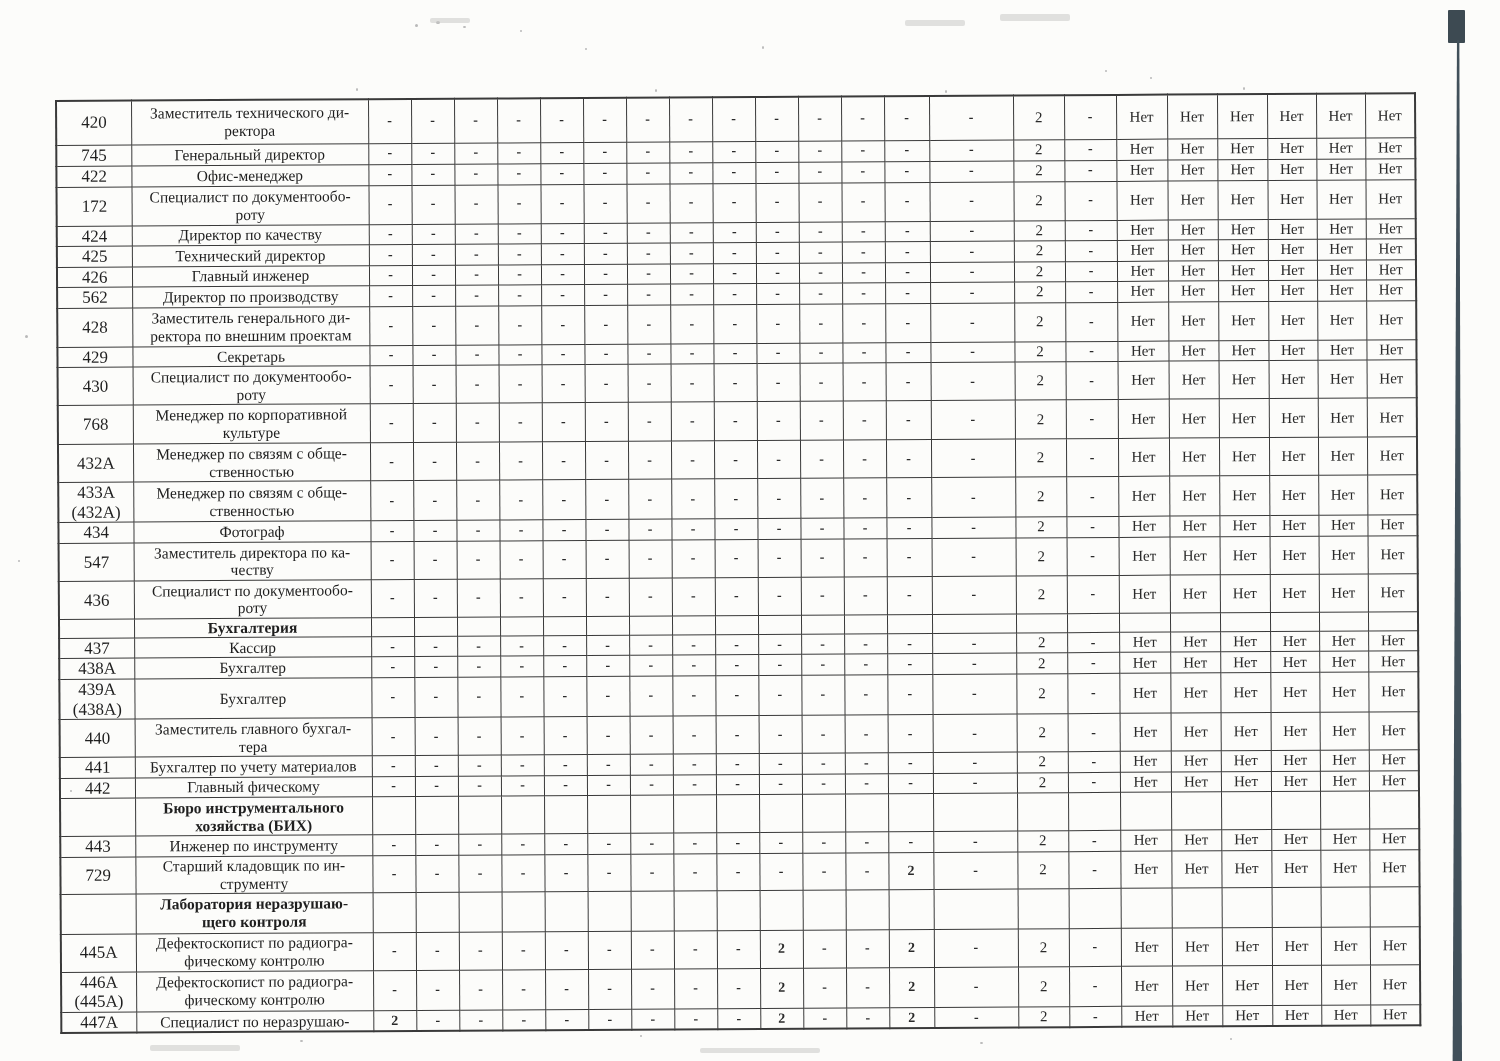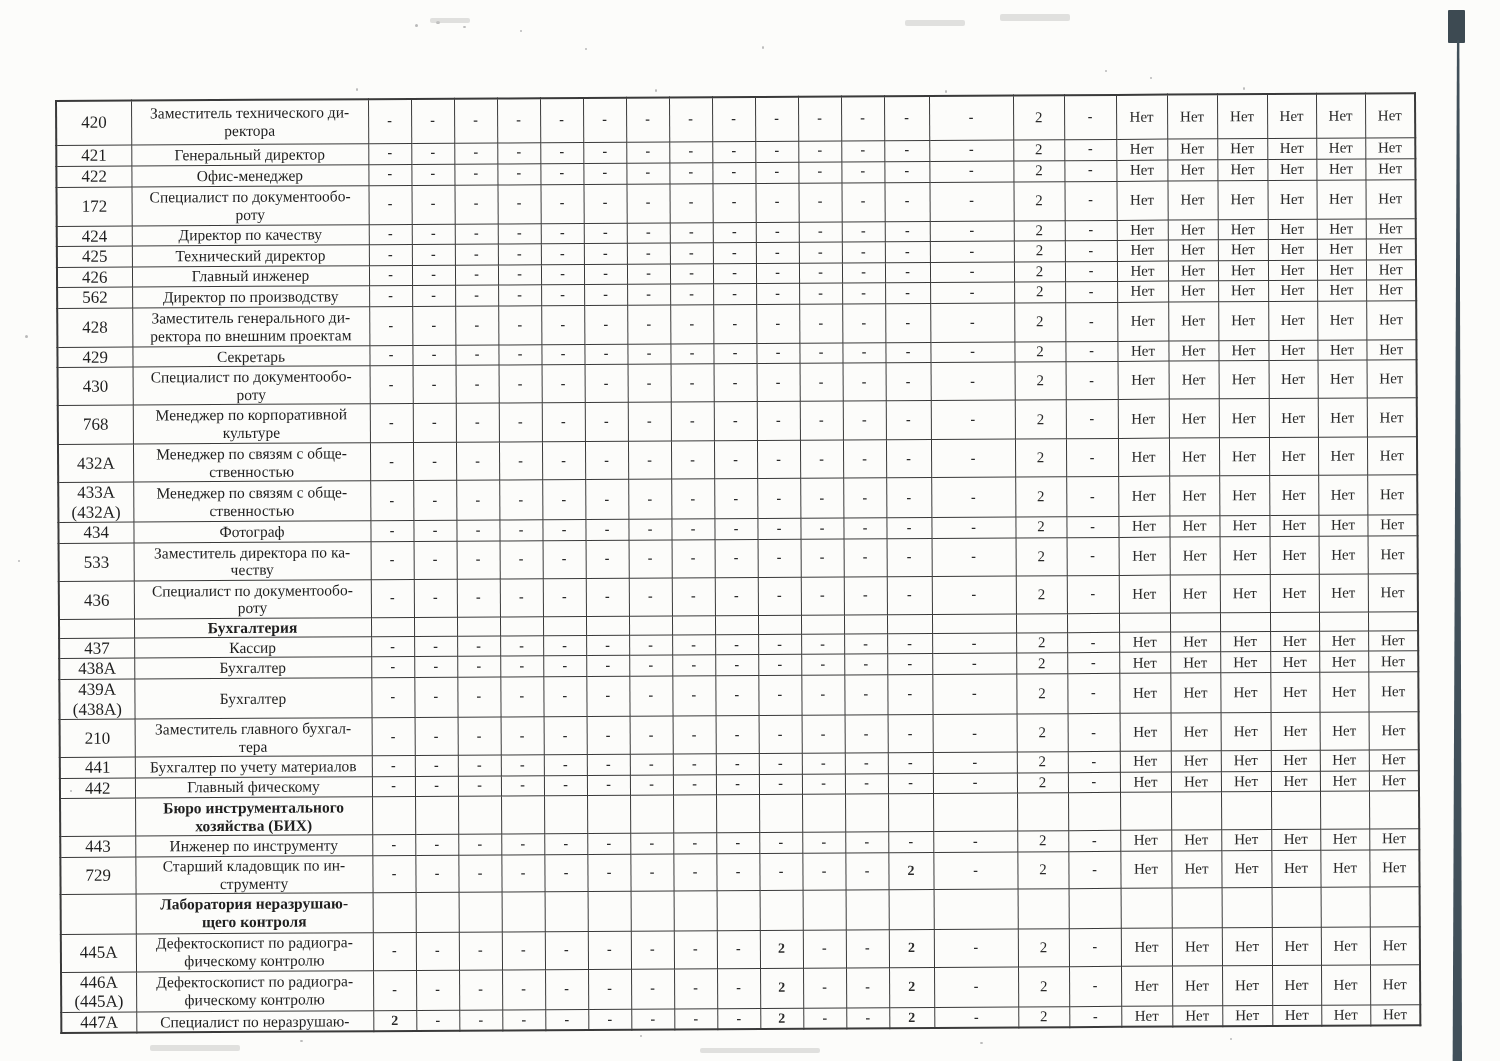--- a/index.html
+++ b/index.html
@@ -104,21 +104,21 @@
             <td class="val cls">2</td>
             <td class="val">-</td>
             <td class="val net">Нет</td>
             <td class="val net">Нет</td>
             <td class="val net">Нет</td>
             <td class="val net">Нет</td>
             <td class="val net">Нет</td>
             <td class="val net">Нет</td>
           </tr>
           <tr style="height: 21px;">
-            <td class="num">421</td>
+            <td class="num">745</td>
             <td class="title">Генеральный директор</td>
             <td class="val">-</td>
             <td class="val">-</td>
             <td class="val">-</td>
             <td class="val">-</td>
             <td class="val">-</td>
             <td class="val">-</td>
             <td class="val">-</td>
             <td class="val">-</td>
             <td class="val">-</td>
@@ -475,21 +475,21 @@
             <td class="val cls">2</td>
             <td class="val">-</td>
             <td class="val net">Нет</td>
             <td class="val net">Нет</td>
             <td class="val net">Нет</td>
             <td class="val net">Нет</td>
             <td class="val net">Нет</td>
             <td class="val net">Нет</td>
           </tr>
           <tr style="height: 38px;">
-            <td class="num">533</td>
+            <td class="num">547</td>
             <td class="title">Заместитель директора по ка-
 честву</td>
             <td class="val">-</td>
             <td class="val">-</td>
             <td class="val">-</td>
             <td class="val">-</td>
             <td class="val">-</td>
             <td class="val">-</td>
             <td class="val">-</td>
             <td class="val">-</td>
@@ -634,21 +634,21 @@
             <td class="val cls">2</td>
             <td class="val">-</td>
             <td class="val net">Нет</td>
             <td class="val net">Нет</td>
             <td class="val net">Нет</td>
             <td class="val net">Нет</td>
             <td class="val net">Нет</td>
             <td class="val net">Нет</td>
           </tr>
           <tr style="height: 38px;">
-            <td class="num">210</td>
+            <td class="num">440</td>
             <td class="title">Заместитель главного бухгал-
 тера</td>
             <td class="val">-</td>
             <td class="val">-</td>
             <td class="val">-</td>
             <td class="val">-</td>
             <td class="val">-</td>
             <td class="val">-</td>
             <td class="val">-</td>
             <td class="val">-</td>

